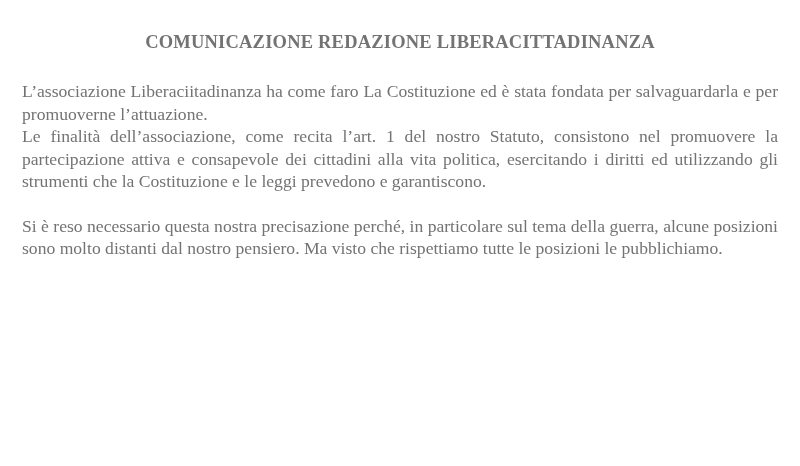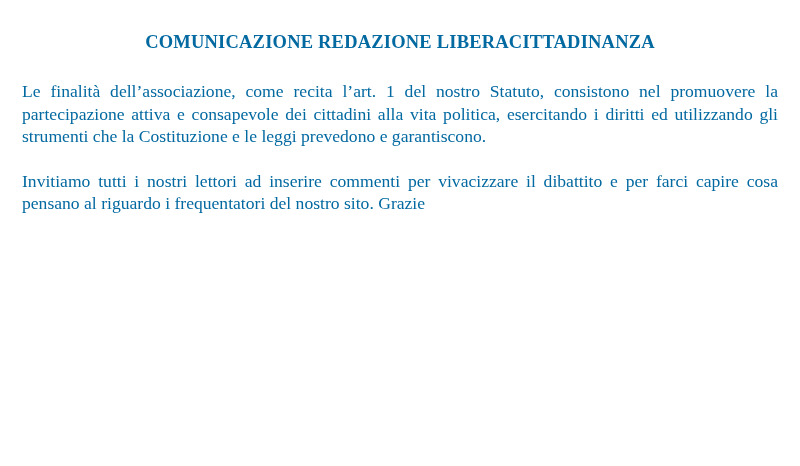--- a/index.html
+++ b/index.html
@@ -5,21 +5,21 @@
   html, body {
     margin: 0;
     padding: 0;
     background: #ffffff;
   }
   .page {
     box-sizing: border-box;
     width: 800px;
     height: 466px;
     background: #ffffff;
-    color: #0369a1;
+    color: #737373;
     font-family: "Liberation Serif", "DejaVu Serif", serif;
     font-size: 17.6px;
     line-height: 22.4px;
     padding: 31px 22px 0 22px;
     overflow: hidden;
   }
   .title {
     font-size: 18.5px;
     font-weight: bold;
     text-align: center;
@@ -35,23 +35,22 @@
   }
 </style>
 </head>
 <body>
 
 <div class="page">
 
   <h1 class="title">COMUNICAZIONE REDAZIONE LIBERACITTADINANZA</h1>
 
   <section class="block">
+    <p class="para">L’associazione Liberaciitadinanza ha come faro La Costituzione ed è stata fondata per salvaguardarla e per promuoverne l’attuazione.</p>
     <p class="para">Le finalità dell’associazione, come recita l’art. 1 del nostro Statuto, consistono nel promuovere la partecipazione attiva e consapevole dei cittadini alla vita politica, esercitando i diritti ed utilizzando gli strumenti che la Costituzione e le leggi prevedono e garantiscono.</p>
   </section>
 
   <section class="block">
+    <p class="para">Si è reso necessario questa nostra precisazione perché, in particolare sul tema della guerra, alcune posizioni sono  molto distanti dal nostro pensiero. Ma visto che rispettiamo tutte le posizioni le pubblichiamo.</p>
   </section>
 
-  <section class="block">
-    <p class="para">Invitiamo tutti i nostri lettori ad inserire commenti per vivacizzare il dibattito e per farci capire cosa pensano al riguardo i frequentatori del nostro sito. Grazie</p>
-  </section>
 
 </div>
 
 </body></html>

